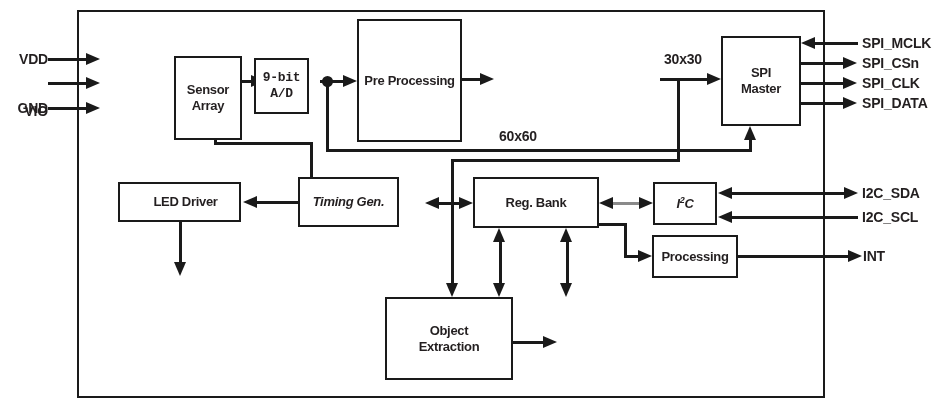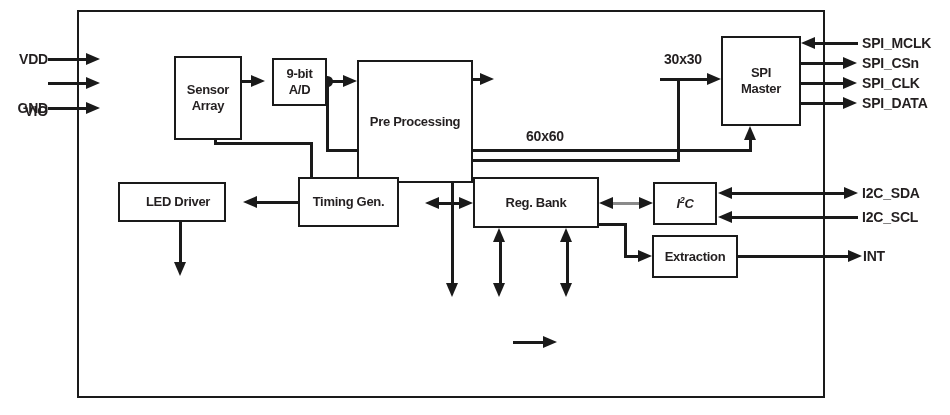--- a/index.html
+++ b/index.html
@@ -8,26 +8,26 @@
   
   .chip{position:absolute;left:77px;top:10px;width:748px;height:388px;
         border:2px solid #1a1a1a;box-sizing:border-box;background:transparent;}
   
   .node{position:absolute;border:2px solid #1a1a1a;background:#fff;box-sizing:border-box;
         display:flex;align-items:center;justify-content:center;text-align:center;
         font-weight:700;font-size:13px;line-height:1.2;letter-spacing:-0.3px;
         white-space:pre-line;z-index:5;}
   .n-power{left:100px;top:40px;width:64px;height:92px;}
   .n-sensor{left:174px;top:39px;width:68px;height:84px;margin-top:17px;}
-  .n-adc{left:272px;top:58px;width:55px;height:48px;}
-  .n-prep{left:357px;top:19px;width:116px;height:123px;margin-top:41px;}
+  .n-adc{left:254px;top:58px;width:55px;height:56px;font-family:Liberation Mono, monospace;}
+  .n-prep{left:357px;top:19px;width:105px;height:123px;}
   .n-fb{left:494px;top:43px;width:166px;height:76px;}
   .n-spi{left:721px;top:36px;width:80px;height:90px;}
-  .n-led{left:118px;top:182px;width:108px;height:40px;padding-left:12px;}
-  .n-timing{left:298px;top:177px;width:101px;height:50px;}
+  .n-led{left:118px;top:182px;width:123px;height:40px;padding-left:12px;}
+  .n-timing{left:298px;top:177px;width:101px;height:50px;font-style:italic;}
   .n-reg{left:473px;top:177px;width:126px;height:51px;}
   .n-i2c{left:653px;top:182px;width:64px;height:43px;font-style:italic;}
   .n-int{left:652px;top:235px;width:86px;height:43px;}
   .n-irled{left:118px;top:276px;width:125px;height:41px;}
   .n-obj{left:385px;top:297px;width:128px;height:83px;}
   .n-gest{left:557px;top:297px;width:128px;height:83px;}
   .n-i2c sup{font-size:9px;line-height:0;}
   
   .hl{position:absolute;height:3px;background:#1a1a1a;z-index:3;}
   .vl{position:absolute;width:3px;background:#1a1a1a;z-index:3;}
@@ -55,36 +55,38 @@
 Array</div>
   <div class="node n-adc">9-bit
 A/D</div>
   <div class="node n-prep">Pre Processing</div>
   <div class="node n-spi">SPI
 Master</div>
   <div class="node n-led">LED Driver</div>
   <div class="node n-timing">Timing Gen.</div>
   <div class="node n-reg">Reg. Bank</div>
   <div class="node n-i2c"><span><span>I</span><sup>2</sup><span>C</span></span></div>
-  <div class="node n-int">Extraction</div>
+  <div class="node n-int">Processing</div>
+  <div class="node n-obj">Object
+Extraction</div>
 
   <div class="pin pin-l" style="left:12px;top:51px;">VDD</div>
   <div class="pin pin-l" style="left:12px;top:75px;margin-top:28px;">VIO</div>
   <div class="pin pin-l" style="left:12px;top:100px;text-align:right;">GND</div>
 
   <div class="pin" style="left:862px;top:35px;">SPI_MCLK</div>
   <div class="pin" style="left:862px;top:55px;">SPI_CSn</div>
   <div class="pin" style="left:862px;top:75px;">SPI_CLK</div>
   <div class="pin" style="left:862px;top:95px;">SPI_DATA</div>
   <div class="pin" style="left:862px;top:185px;">I2C_SDA</div>
   <div class="pin" style="left:862px;top:209px;">I2C_SCL</div>
   <div class="pin" style="left:863px;top:248px;">INT</div>
 
   <div class="ann" style="left:664px;top:51px;">30x30</div>
-  <div class="ann" style="left:526px;top:128px;">60x60</div>
+  <div class="ann" style="left:499px;top:128px;">60x60</div>
 
   <div class="hl" style="left:48px;top:58px;width:40px;"></div>
   <div class="ar" style="left:86px;top:53px;"></div>
   <div class="hl" style="left:48px;top:82px;width:40px;"></div>
   <div class="ar" style="left:86px;top:77px;"></div>
   <div class="hl" style="left:48px;top:107px;width:40px;"></div>
   <div class="ar" style="left:86px;top:102px;"></div>
 
   <div class="hl" style="left:242px;top:80px;width:11px;"></div>
   <div class="ar" style="left:251px;top:75px;"></div>

